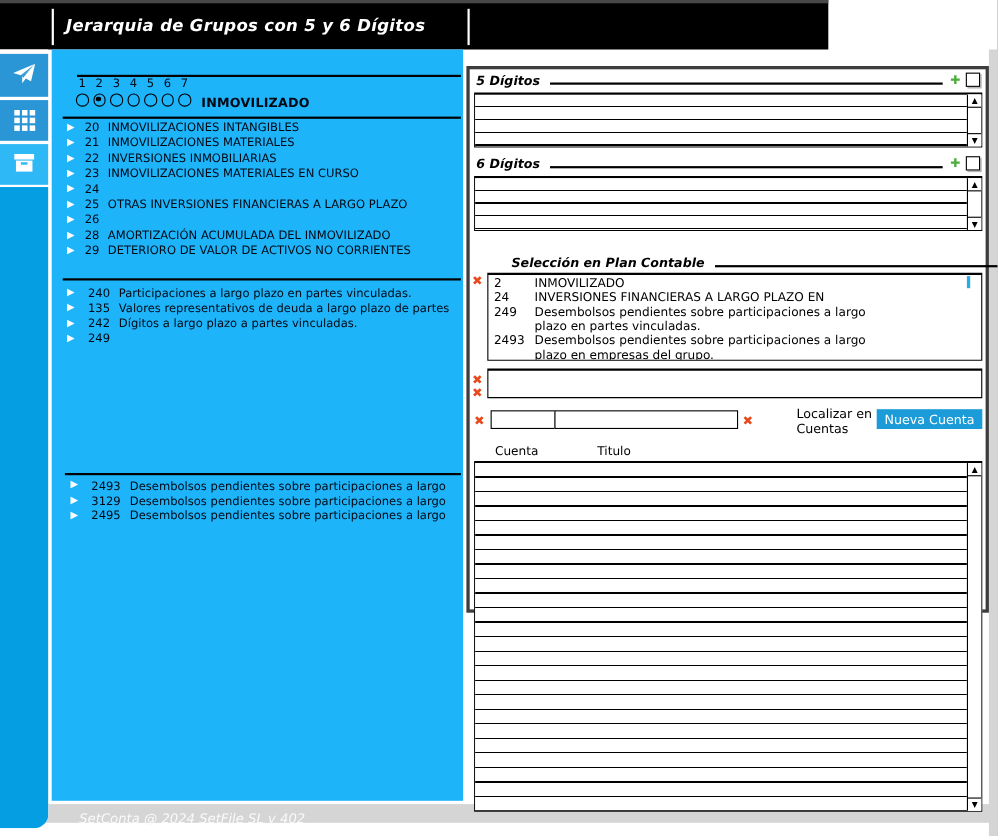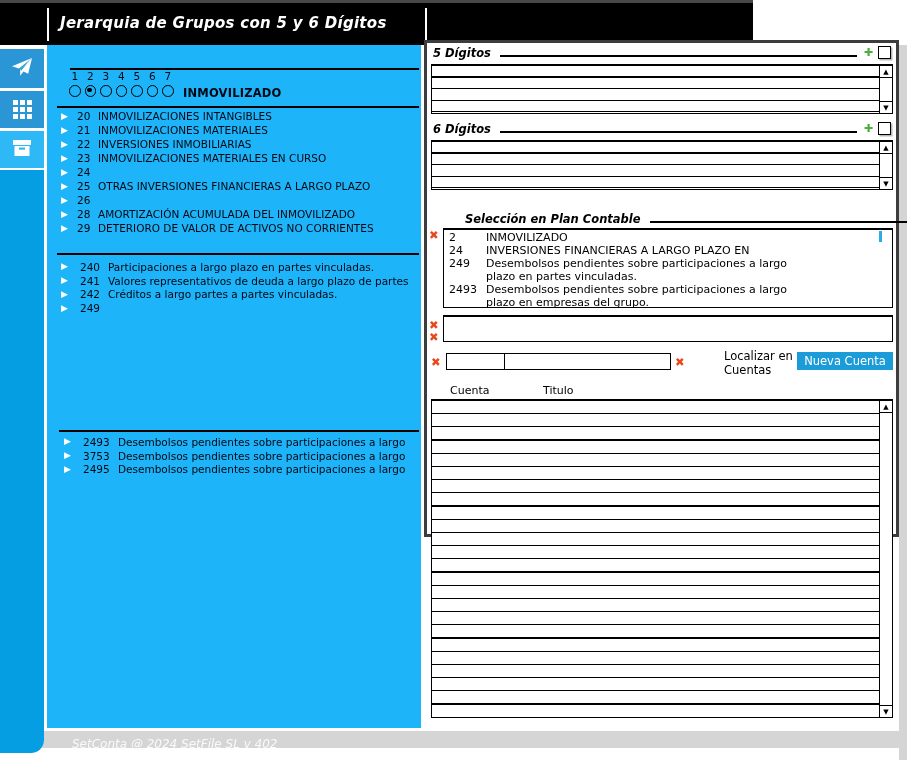--- a/index.html
+++ b/index.html
@@ -51,21 +51,21 @@
   .list-2digit { top:64px; }  .list-3digit { top:215px; } .list-4digit { top:390px; }
   .g-row { height:14px; display:flex; align-items:center; white-space:nowrap; cursor:pointer; }
   .list-3digit .g-row, .list-4digit .g-row { height:13.8px; }
   .tri { font-size:9px; color:#fefefe; width:12px; text-align:left; line-height:1; }
   .list-2digit .tri { margin-left:14px; } .list-3digit .tri { margin-left:14px; } .list-4digit .tri { margin-left:17px; }
   .g-num { margin-left:4px; }
   .list-2digit .g-num { width:17px; } .list-3digit .g-num { margin-left:7px; width:24px; } .list-4digit .g-num { margin-left:7px; width:31px; }
   .g-txt { margin-left:4px; }
 
   
-  .dpanel { position:absolute; left:424px; top:40px; width:475px; height:497px;
+  .dpanel { position:absolute; left:424px; top:60px; width:475px; height:497px;
             border:3px solid #3d3d3d; background:#fff; font-size:11px; color:#000; }
   .sec-header { position:absolute; display:flex; align-items:center; height:17px; }
   .sh1 { left:6px; top:1px;   width:458px; }
   .sh2 { left:6px; top:77px;  width:458px; }
   .sh3 { left:6px; top:167px; width:459px;margin-left:32px; }
   .sec-label { font-size:11.5px; font-weight:bold; font-style:italic; white-space:nowrap; }
   .h-rule { flex:1; height:1.6px; background:#000; margin:7px 7px 0 9px; }
   .plus { color:#4cae3c; font-size:11px; line-height:1; margin-right:5px; cursor:pointer; }
   .chk { width:13px; height:13px; border:1.6px solid #000; background:#fff; box-shadow:1.5px 1.5px 0 rgba(0,0,0,.28);
          flex:none; cursor:pointer; }
@@ -267,49 +267,49 @@
     <div class="tree-list list-3digit">
 
         <div class="g-row">
           <span class="tri">▶</span>
           <span class="g-num">240</span>
           <span class="g-txt">Participaciones a largo plazo en partes vinculadas.</span>
         </div>
 
         <div class="g-row">
           <span class="tri">▶</span>
-          <span class="g-num">241</span>
+          <span class="g-num">135</span>
           <span class="g-txt">Valores representativos de deuda a largo plazo de partes</span>
         </div>
 
         <div class="g-row">
           <span class="tri">▶</span>
           <span class="g-num">242</span>
-          <span class="g-txt">Créditos a largo partes a partes vinculadas.</span>
+          <span class="g-txt">Dígitos a largo plazo a partes vinculadas.</span>
         </div>
 
         <div class="g-row">
           <span class="tri">▶</span>
           <span class="g-num">249</span>
         </div>
       </div>
 
     <div class="hline hl4"></div>
 
     <div class="tree-list list-4digit">
 
         <div class="g-row">
           <span class="tri">▶</span>
           <span class="g-num">2493</span>
           <span class="g-txt">Desembolsos pendientes sobre participaciones a largo</span>
         </div>
 
         <div class="g-row">
           <span class="tri">▶</span>
-          <span class="g-num">3753</span>
+          <span class="g-num">3129</span>
           <span class="g-txt">Desembolsos pendientes sobre participaciones a largo</span>
         </div>
 
         <div class="g-row">
           <span class="tri">▶</span>
           <span class="g-num">2495</span>
           <span class="g-txt">Desembolsos pendientes sobre participaciones a largo</span>
         </div>
       </div>
   </div>

